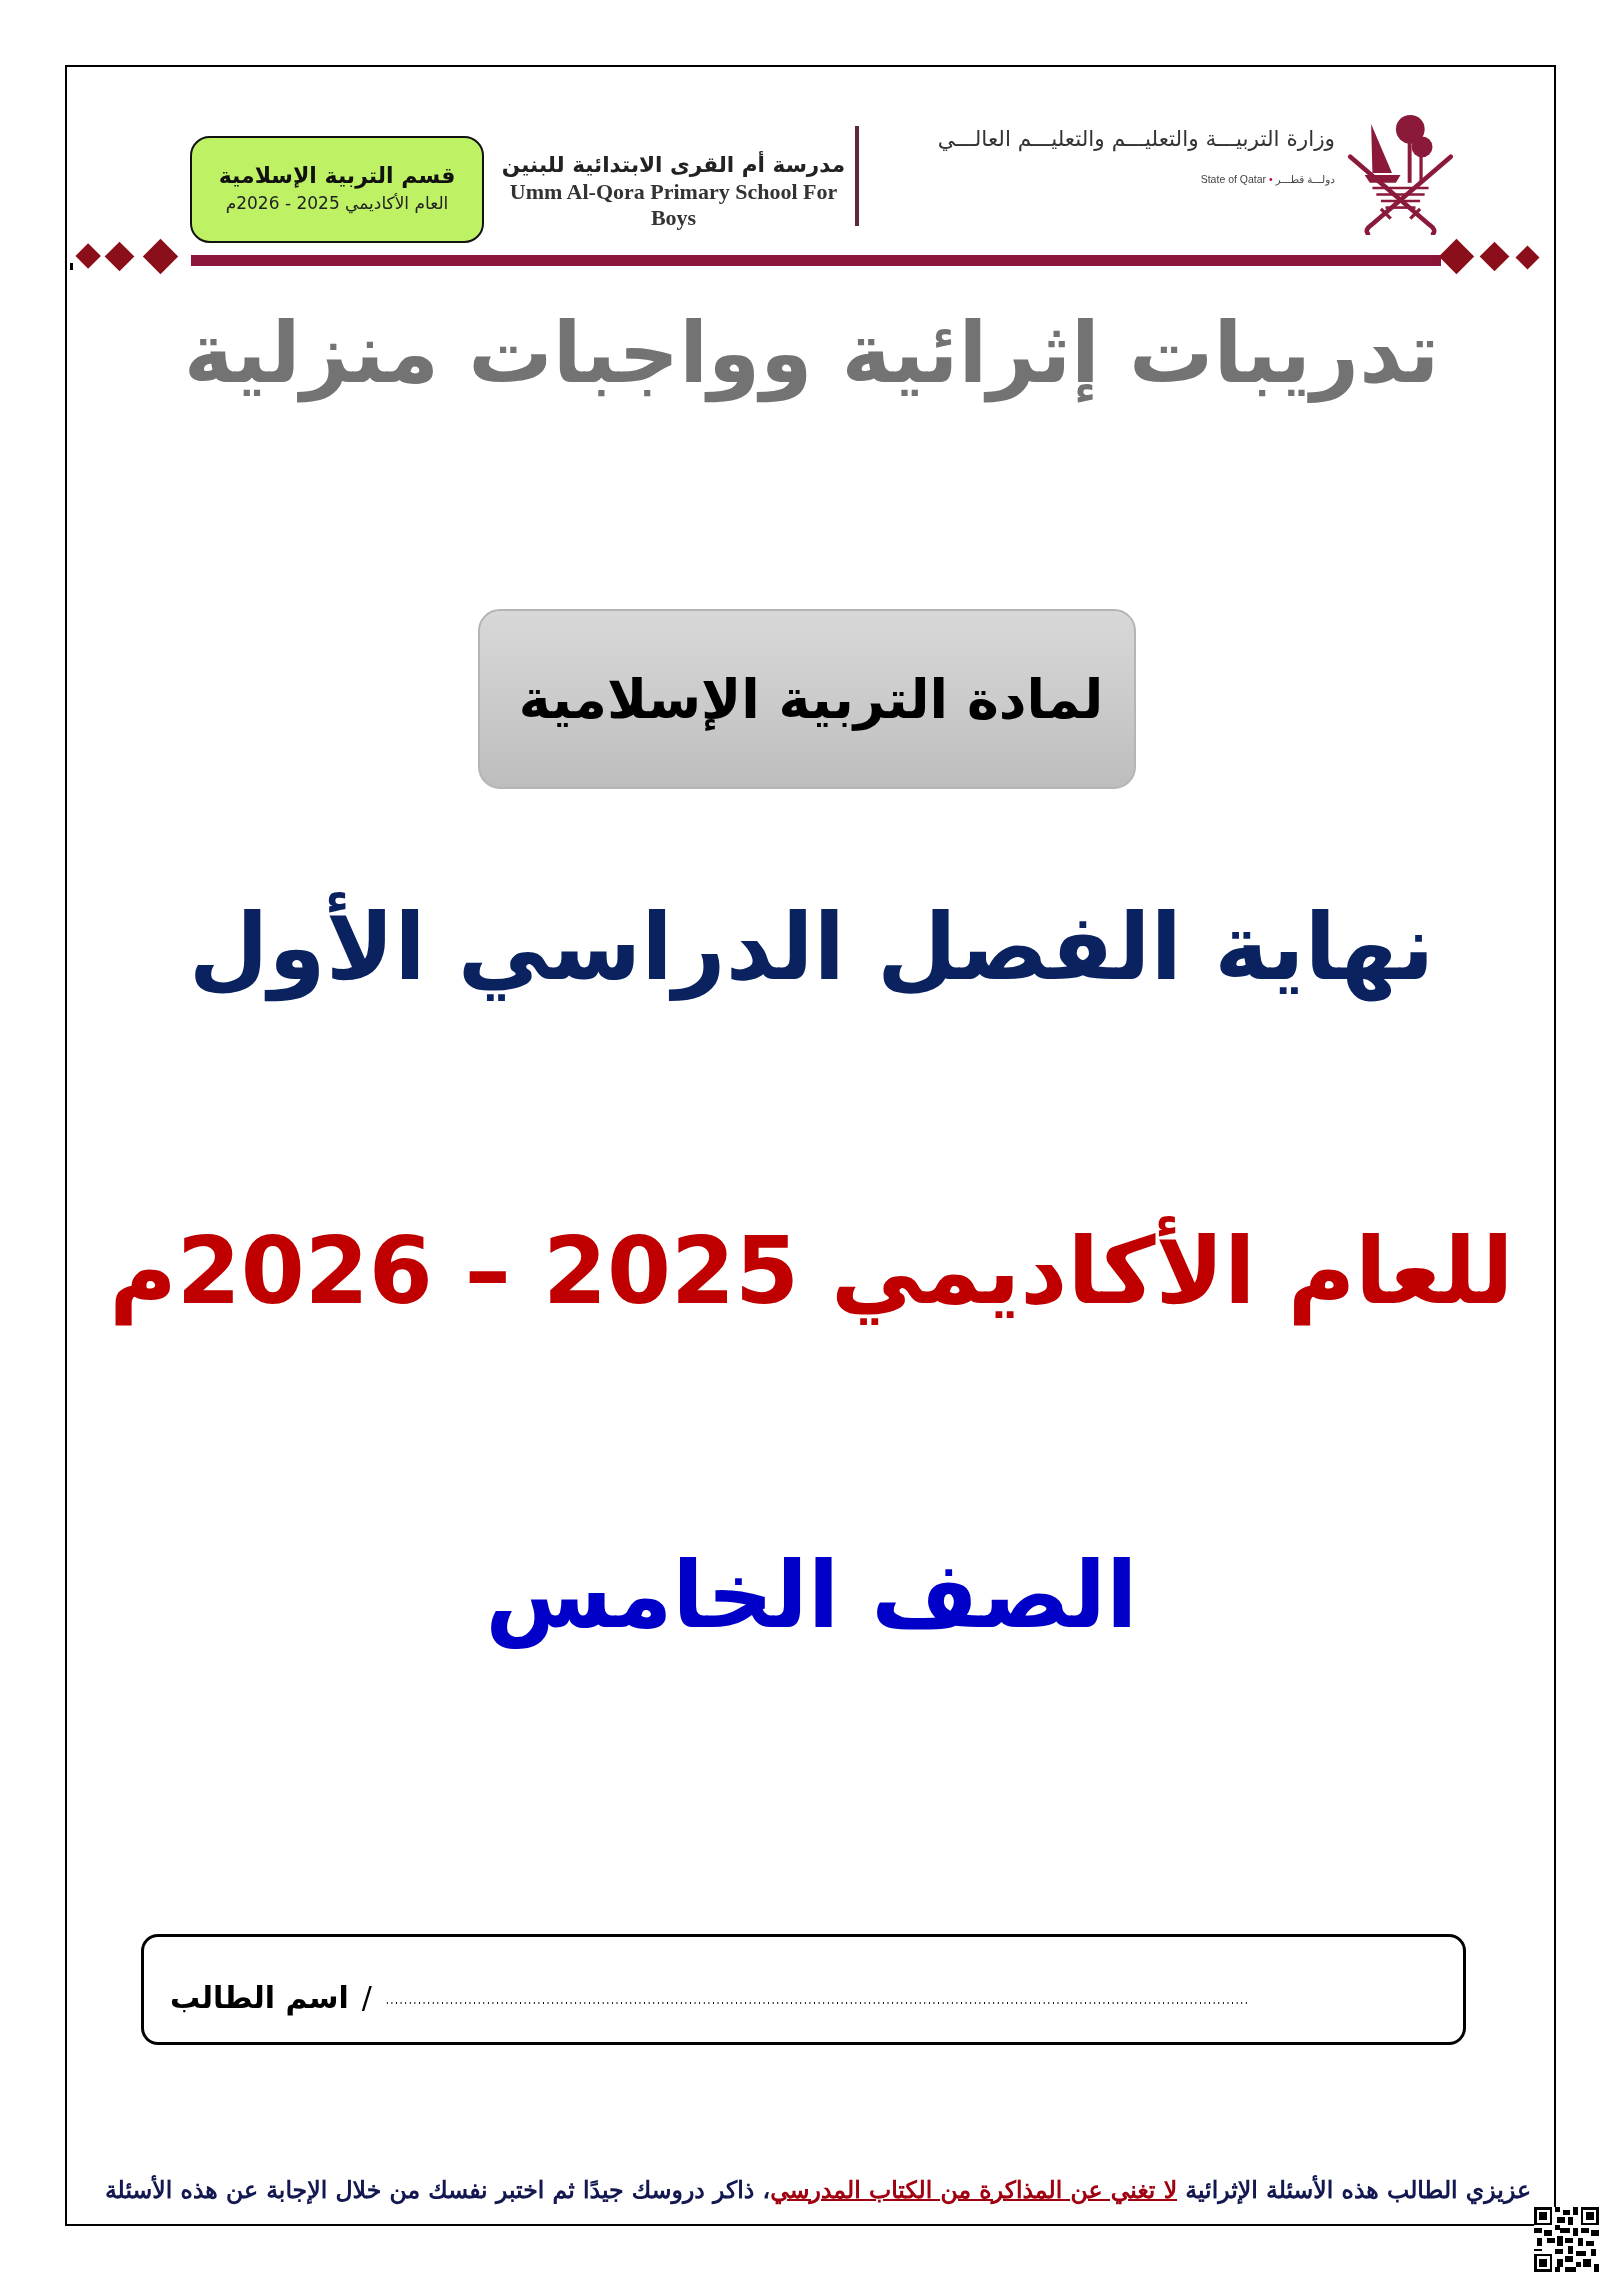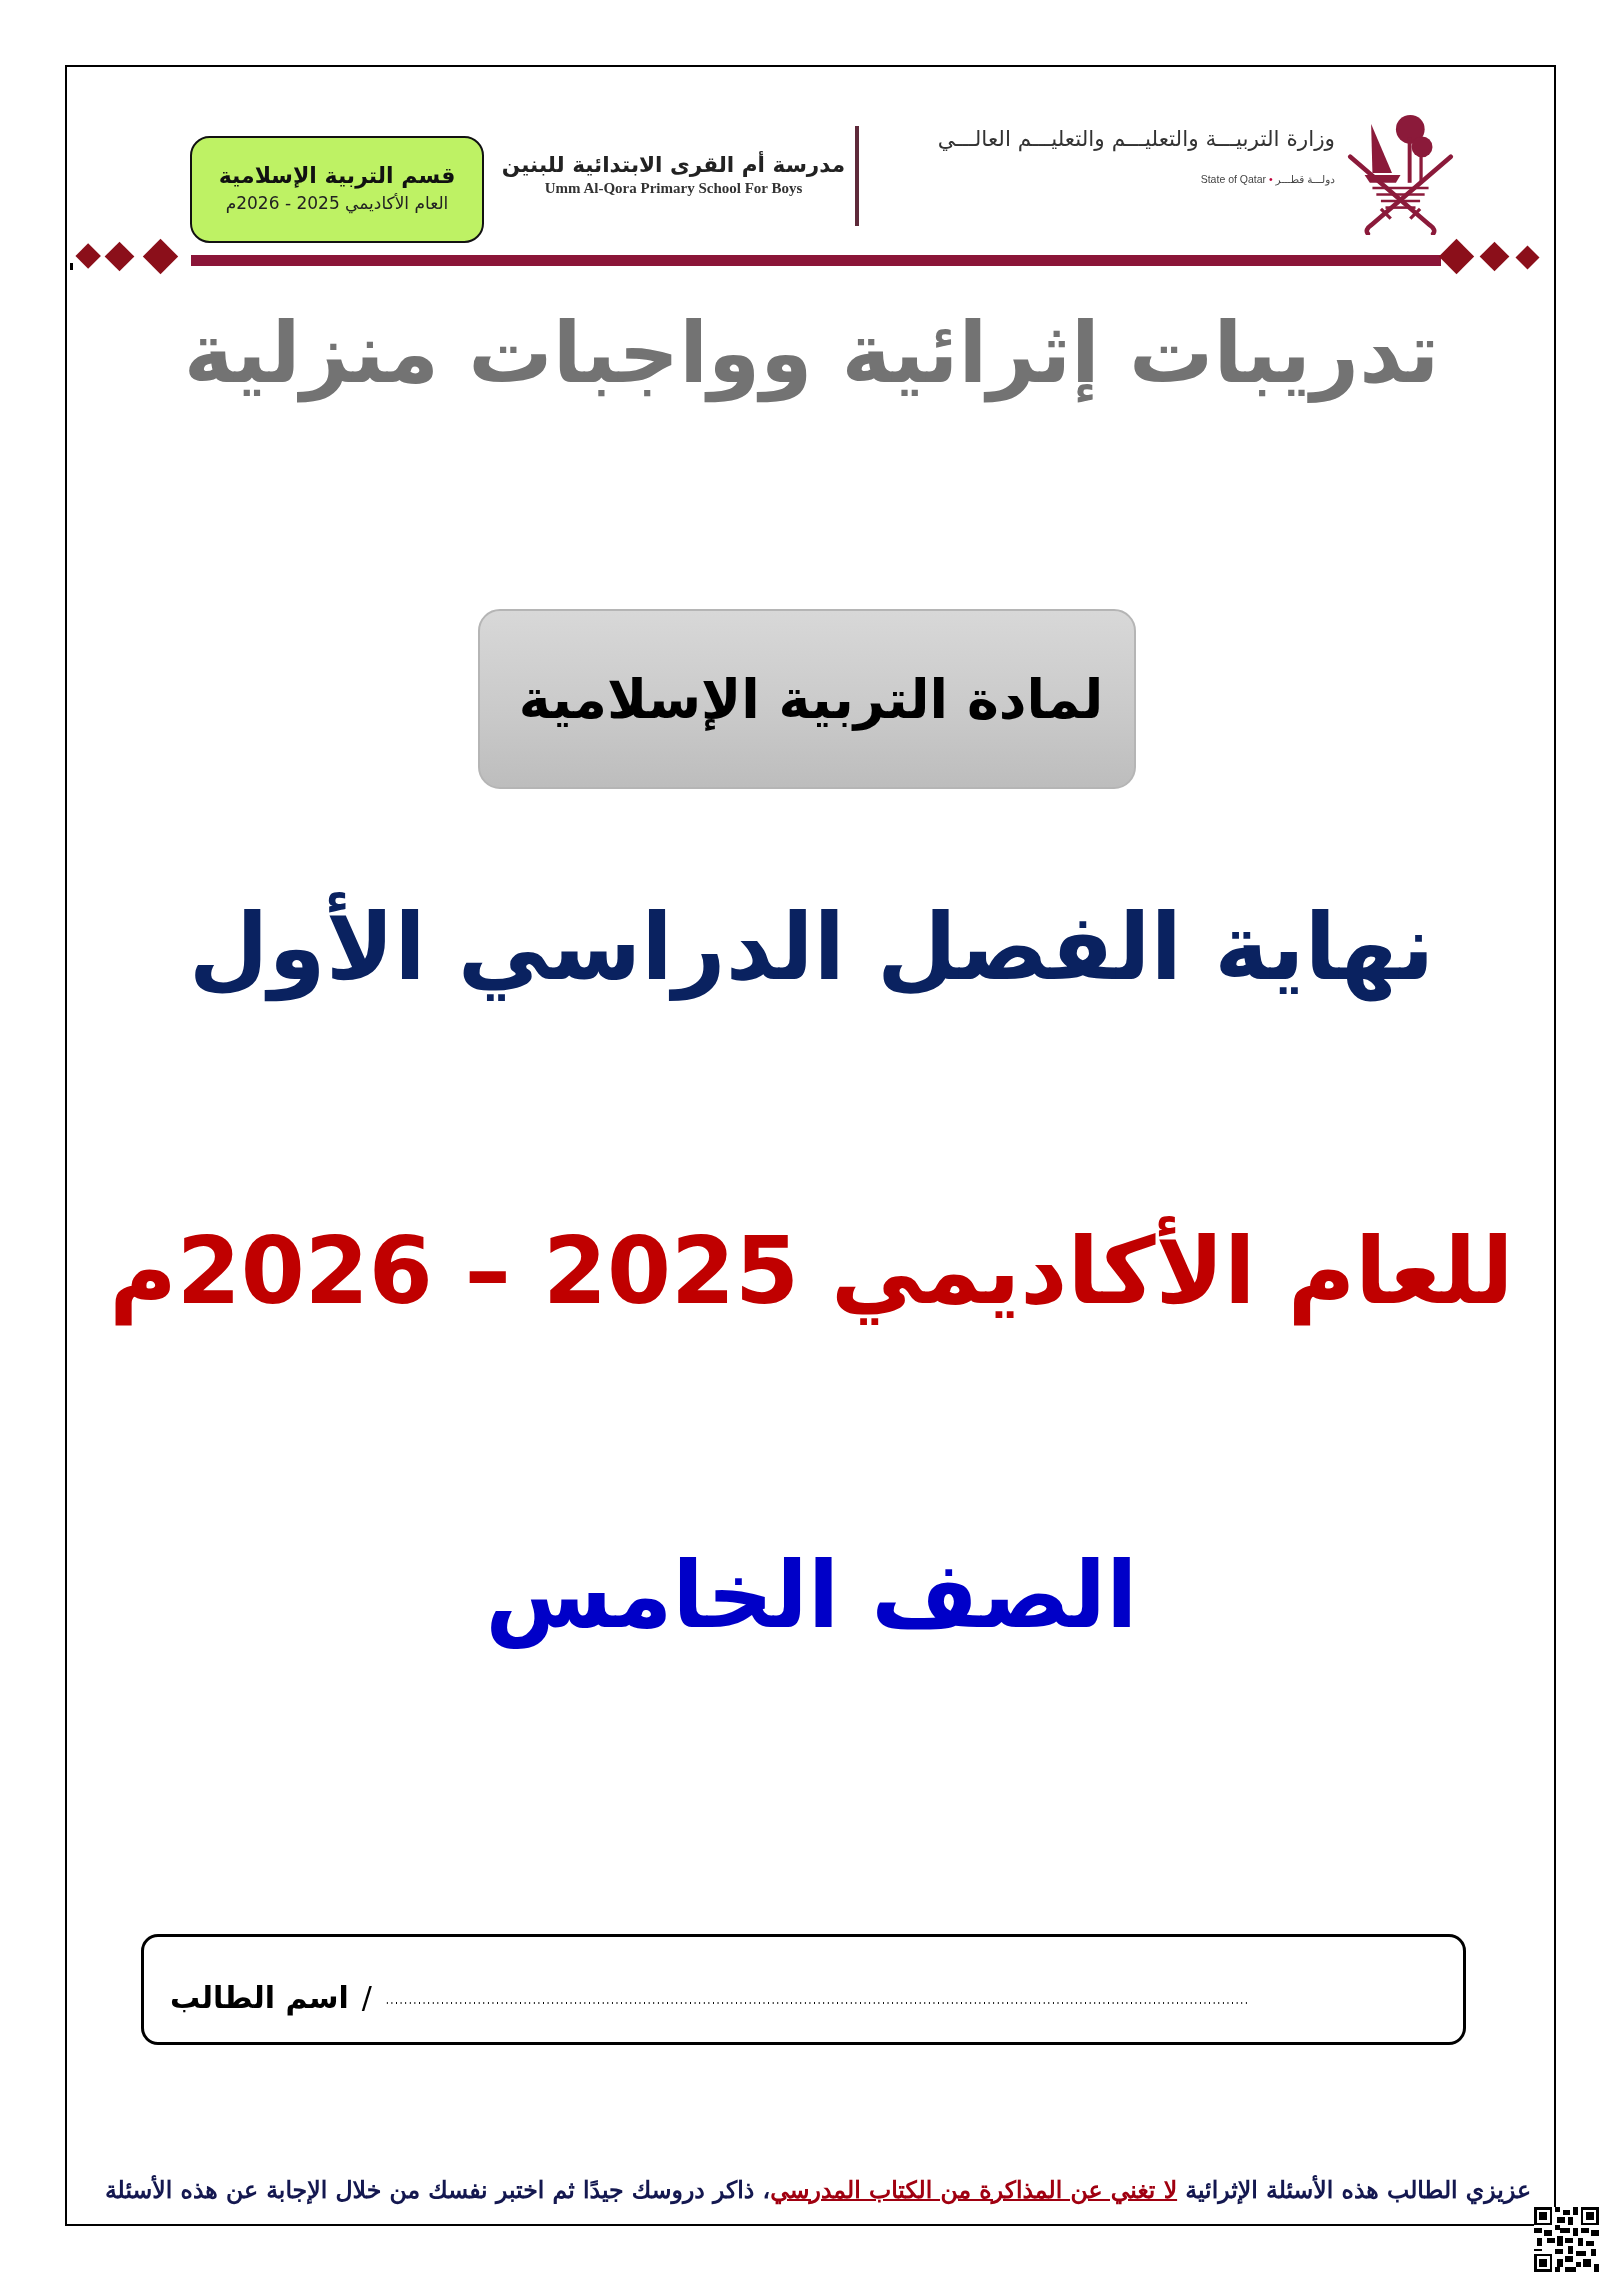--- a/index.html
+++ b/index.html
@@ -12,21 +12,21 @@
   
   .dept-box { left: 190px; top: 136px; width: 294px; height: 107px; box-sizing: border-box;
               border: 2px solid #111; border-radius: 19.6px; background: #bef264;
               display: flex; flex-direction: column; align-items: center; justify-content: center;
               direction: rtl; }
   .dept-title { font-family: "DejaVu Sans", sans-serif; font-weight: bold; font-size: 22px; color: #111; line-height: 1.3; }
   .dept-year { font-family: "DejaVu Sans", sans-serif; font-size: 17px; color: #222; line-height: 1.5; }
 
   .school-block { left: 497px; top: 151px; width: 353px; height: 72px; text-align: center; }
   .school-ar { direction: rtl; font-family: "DejaVu Sans", sans-serif; font-weight: bold; font-size: 21.6px; color: #222; line-height: 1.3; }
-  .school-en { font-family: "Liberation Serif", serif; font-weight: bold; font-size: 15px; color: #333; line-height: 1.2; }
+  .school-en { font-family: "Liberation Serif", serif; font-weight: bold; font-size: 22px; color: #333; line-height: 1.2; }
 
   .divider { left: 855px; top: 126px; width: 3.9px; height: 100px; background: #5e2a3a; }
 
   .ministry-block { left: 903px; top: 126px; width: 432px; height: 98px; text-align: right; }
   .ministry-ar { direction: rtl; font-family: "DejaVu Sans", sans-serif; font-size: 21.6px; color: #333; line-height: 1.25; }
   .ministry-en { font-family: "Liberation Sans", sans-serif; font-size: 25px; color: #333; line-height: 1.15; letter-spacing: -0.3px; }
   .ministry-state { font-family: "Liberation Sans", sans-serif; font-size: 10.5px; color: #444; margin-top: 20px; margin-right: 0; }
   .ministry-state .dot { color: #c0003a; }
 
   .emblem { left: 1345px; top: 111px; width: 111px; height: 124px; }

